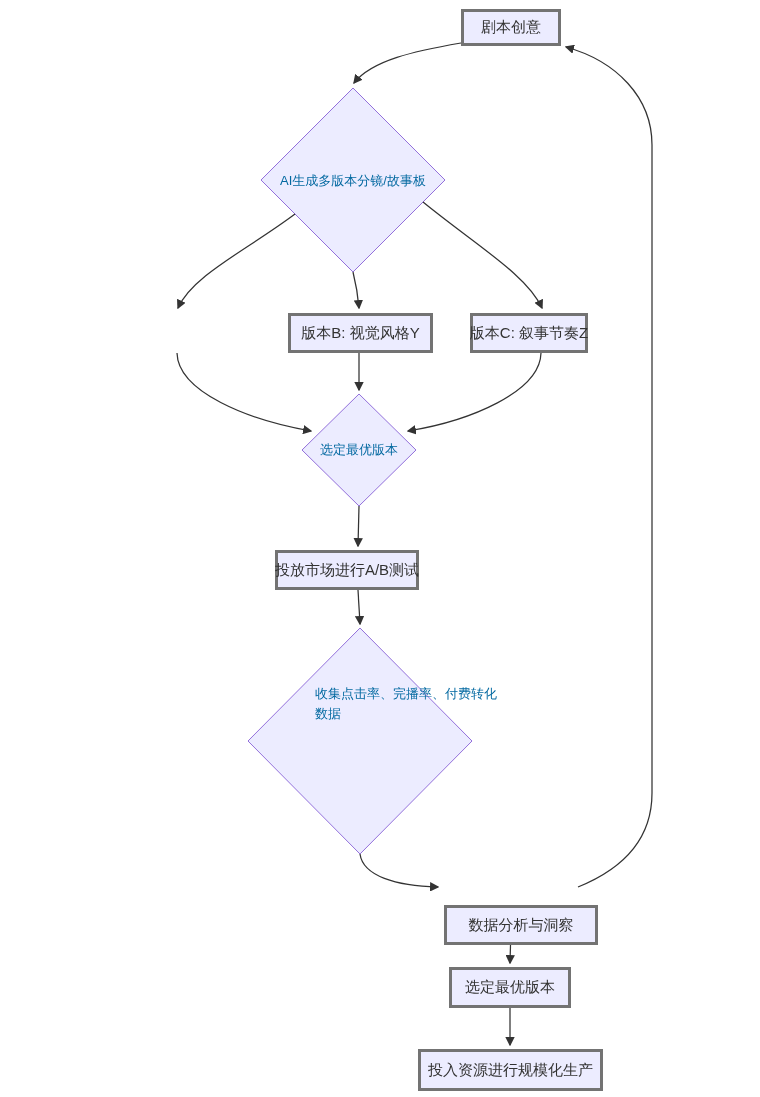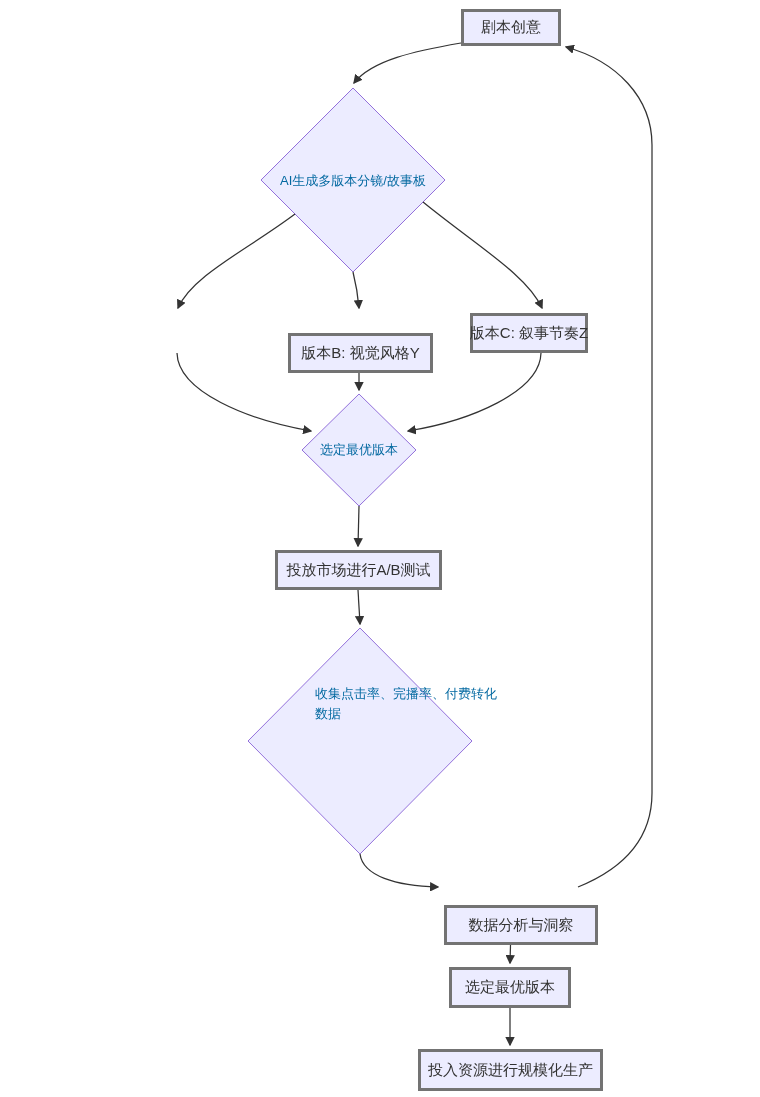--- a/index.html
+++ b/index.html
@@ -51,29 +51,29 @@
     <path class="edge" marker-end="url(#arrow)" d="M 511 927 L 510 963"></path>
     <path class="edge" marker-end="url(#arrow)" d="M 510 1008 L 510 1045"></path>
     <path class="edge" marker-end="url(#arrow)" d="M 578 887 C 625 868, 652 838, 652 793 L 652 145 C 652 97, 616 61, 566 47"></path>
   </svg>
 
   <div class="node" style="left:461px;top:9px;width:100px;height:37px;">
     <span>剧本创意</span>
   </div>
 
 
-  <div class="node" style="left:288px;top:313px;width:145px;height:40px;margin-top:20px;">
+  <div class="node" style="left:288px;top:313px;width:145px;height:40px;">
     <span>版本B: 视觉风格Y</span>
   </div>
 
   <div class="node" style="left:470px;top:313px;width:118px;height:40px;">
     <span>版本C: 叙事节奏Z</span>
   </div>
 
-  <div class="node" style="left:275px;top:550px;width:167px;height:40px;">
+  <div class="node" style="left:275px;top:550px;width:144px;height:40px;">
     <span>投放市场进行A/B测试</span>
   </div>
 
   <div class="node" style="left:444px;top:905px;width:154px;height:40px;">
     <span>数据分析与洞察</span>
   </div>
 
   <div class="node" style="left:418px;top:1049px;width:185px;height:42px;">
     <span>投入资源进行规模化生产</span>
   </div>

